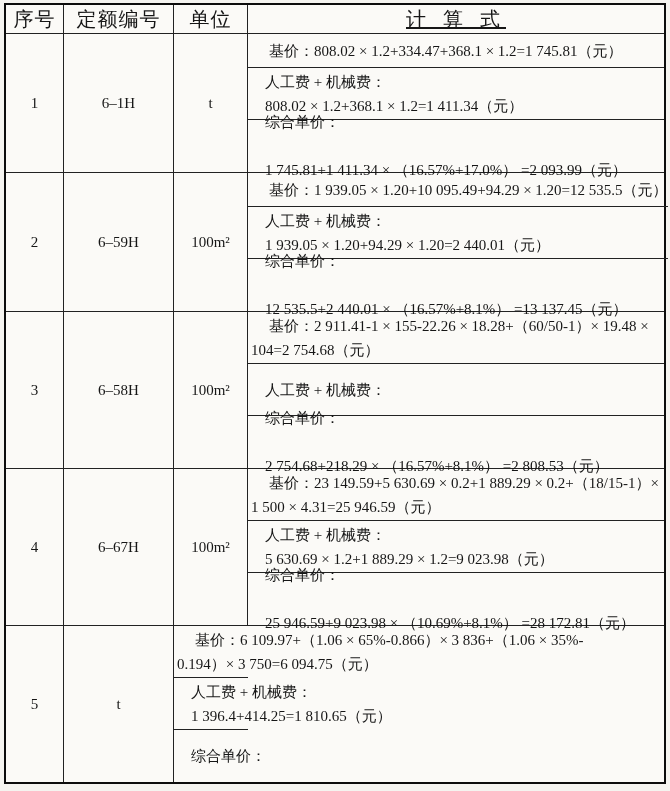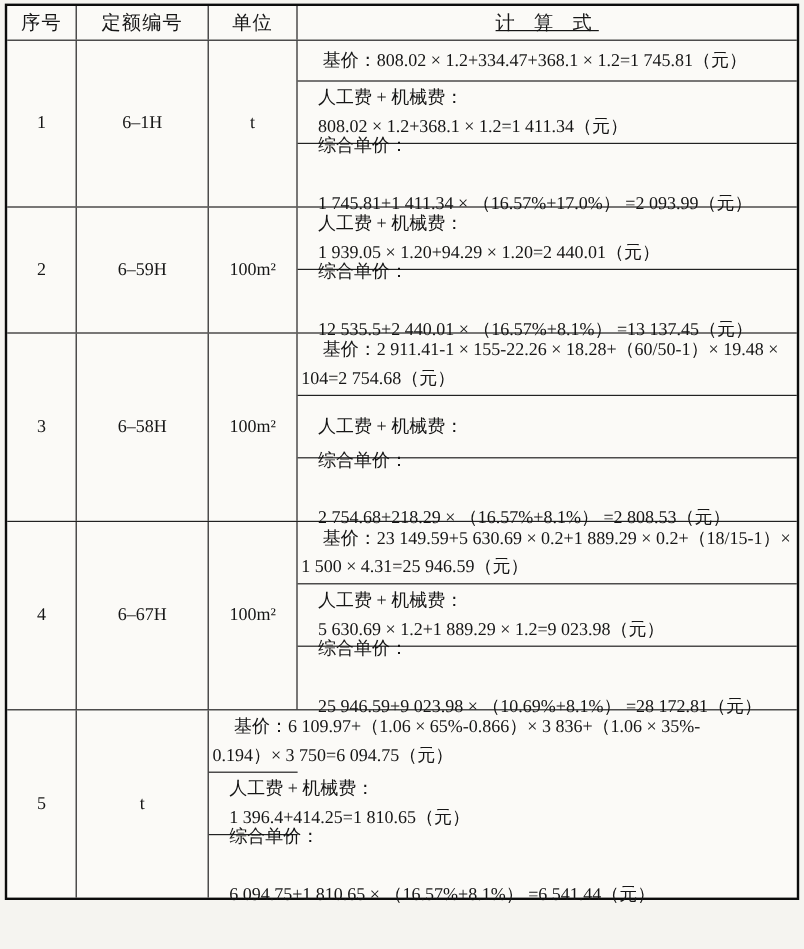--- a/index.html
+++ b/index.html
@@ -29,21 +29,21 @@
   }
   .hrow {
     height: 29px;
     border-bottom: 1px solid #222;
   }
   .hcell {
     border-right: 1px solid #222;
     display: flex;
     align-items: center;
     justify-content: center;
-    font-size: 16px;
+    font-size: 20px;
     letter-spacing: 1px;
   }
   .hcell:last-child { border-right: none; }
   .hcell.calc-h { letter-spacing: 6px; text-decoration: underline; }
   .mrow { border-bottom: 1px solid #222; }
   .mrow:last-child { border-bottom: none; }
   .cell {
     border-right: 1px solid #222;
     display: flex;
     align-items: center;
@@ -104,20 +104,23 @@
           <div class="line">1 745.81+1 411.34 × （16.57%+17.0%） =2 093.99（元）</div>
         </div>
       </div>
     </div>
 
     <div class="grid-row mrow">
       <div class="cell">2</div>
       <div class="cell">6–59H</div>
       <div class="cell unit-txt">100m²</div>
       <div class="cell calc">
+        <div class="sub s1 base">
+          <div class="line first">基价：1 939.05 × 1.20+10 095.49+94.29 × 1.20=12 535.5（元）</div>
+        </div>
         <div class="sub s2">
           <div class="line">人工费 + 机械费：</div>
           <div class="line">1 939.05 × 1.20+94.29 × 1.20=2 440.01（元）</div>
         </div>
         <div class="sub s2">
           <div class="line">综合单价：</div>
           <div class="line">12 535.5+2 440.01 × （16.57%+8.1%） =13 137.45（元）</div>
         </div>
       </div>
     </div>
@@ -168,19 +171,18 @@
         <div class="sub s2 base">
           <div class="line first">基价：6 109.97+（1.06 × 65%-0.866）× 3 836+（1.06 × 35%-</div>
           <div class="line cont">0.194）× 3 750=6 094.75（元）</div>
         </div>
         <div class="sub s2">
           <div class="line">人工费 + 机械费：</div>
           <div class="line">1 396.4+414.25=1 810.65（元）</div>
         </div>
         <div class="sub s2">
           <div class="line">综合单价：</div>
-          <div class="line">6 094.75+1 810.65 × （16.57%+8.1%） =6 541.44（元）</div>
         </div>
       </div>
     </div>
 
   </div>
 </div>
 
 </body></html>

